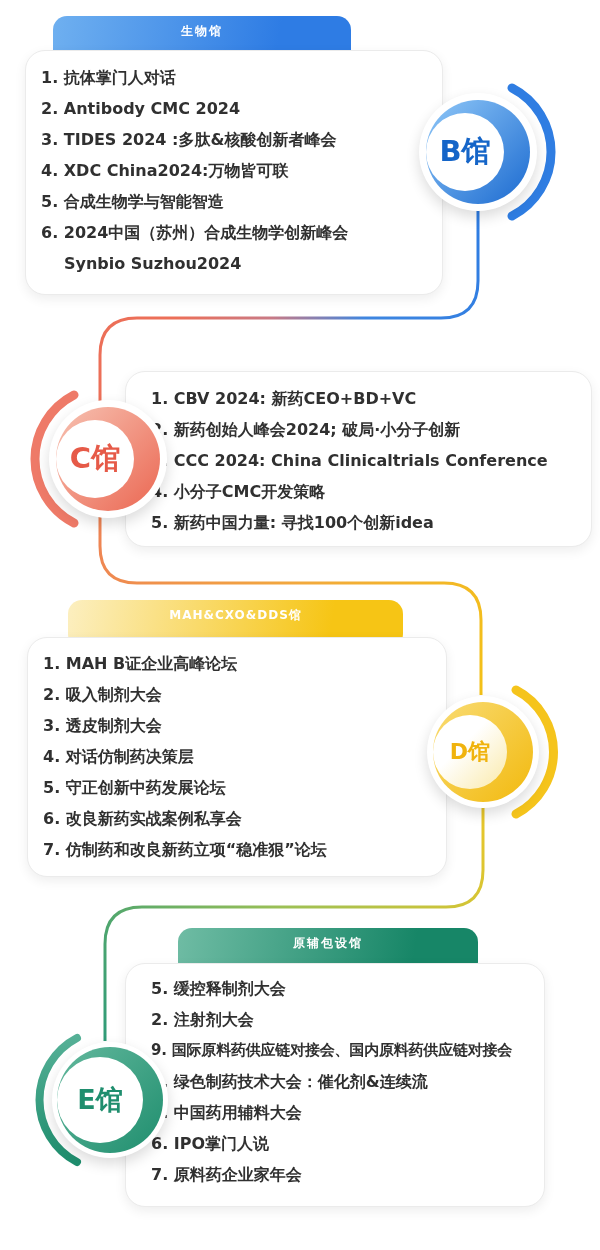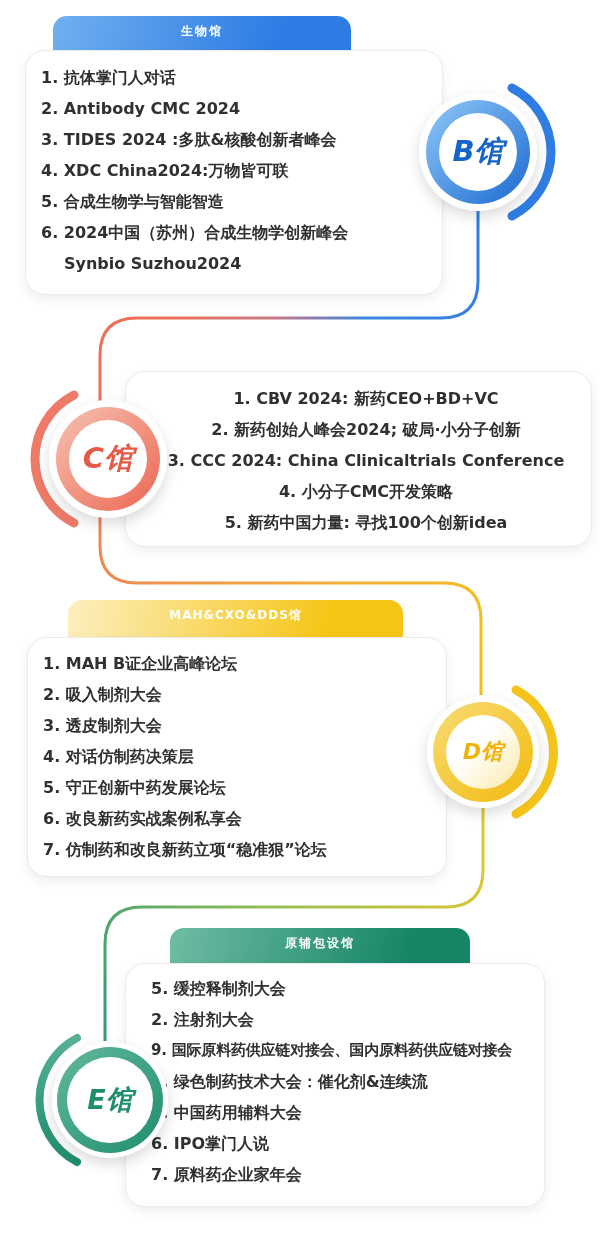--- a/index.html
+++ b/index.html
@@ -10,46 +10,46 @@
   svg.wires{position:absolute;left:0;top:0;z-index:1;}
   .hdr{
     position:absolute;z-index:2;height:48px;border-radius:14px;
     display:flex;justify-content:center;align-items:flex-start;
     padding-top:7px;box-sizing:border-box;
     color:#ffffff;font-weight:bold;font-size:12px;letter-spacing:2px;
   }
   .hdrB{left:53px;top:16px;width:298px;background:linear-gradient(100deg,#6FB0F0 0%,#2E7CE4 75%);}
   .hdrC{left:162px;top:337px;width:361px;background:linear-gradient(100deg,#F8C3B4 0%,#ED6E59 75%);letter-spacing:1px;}
   .hdrD{left:68px;top:600px;width:335px;background:linear-gradient(100deg,#FCEFC0 0%,#F6C515 78%);letter-spacing:1px;}
-  .hdrE{left:170px;top:928px;width:300px;background:linear-gradient(100deg,#6FBCA4 0%,#178667 78%);}
+  .hdrE{left:178px;top:928px;width:300px;background:linear-gradient(100deg,#6FBCA4 0%,#178667 78%);}
   .card{
     position:absolute;z-index:3;background:#ffffff;border:1px solid #ebebeb;
     border-radius:20px;box-shadow:0 4px 12px rgba(0,0,0,0.07);box-sizing:border-box;
   }
   .cardB{left:25px;top:50px;width:418px;height:245px;}
   .cardC{left:125px;top:371px;width:467px;height:176px;}
   .cardD{left:27px;top:637px;width:420px;height:240px;}
   .cardE{left:125px;top:963px;width:420px;height:244px;}
   .card ul{list-style:none;margin:0;padding:0;}
   .card li{
     font-weight:bold;color:#303030;line-height:31px;font-size:16px;white-space:nowrap;
   }
   .cardB ul{padding:11px 10px 0 15px;}
-  .cardC ul{padding:11px 10px 0 25px;text-align:center;}
+  .cardC ul{padding:11px 10px 0 25px;}
   .cardD ul{padding:10px 10px 0 15px;}
   .cardE ul{padding:9px 6px 0 25px;}
   .cardE li{font-size:16px;}
   li.cont{padding-left:23px;}
   li.tight{font-size:15px !important;letter-spacing:-0.2px;}
   .badge{
     position:absolute;z-index:5;border-radius:50%;background:#ffffff;
     box-shadow:0 6px 14px rgba(0,0,0,0.14);
     display:flex;align-items:center;justify-content:center;
   }
-  .ring{border-radius:50%;display:flex;align-items:center;justify-content:center;font-style:italic;}
+  .ring{border-radius:50%;display:flex;align-items:center;justify-content:flex-start;}
   .ring-inner{border-radius:50%;background:#ffffff;display:flex;align-items:center;justify-content:center;}
   .badge-label{font-weight:bold;}
   .badgeB{left:419px;top:93px;width:118px;height:118px;}
   .badgeB .ring{width:104px;height:104px;background:linear-gradient(135deg,#90C8F8 0%,#1B6AD0 100%);}
   .badgeB .ring-inner{width:78px;height:78px;}
   .badgeB .badge-label{color:#1565C8;font-size:29px;}
   .badgeC{left:49px;top:400px;width:118px;height:118px;}
   .badgeC .ring{width:104px;height:104px;background:linear-gradient(135deg,#F7C2B2 0%,#EB6752 100%);}
   .badgeC .ring-inner{width:78px;height:78px;}
   .badgeC .badge-label{color:#E65A48;font-size:29px;}

